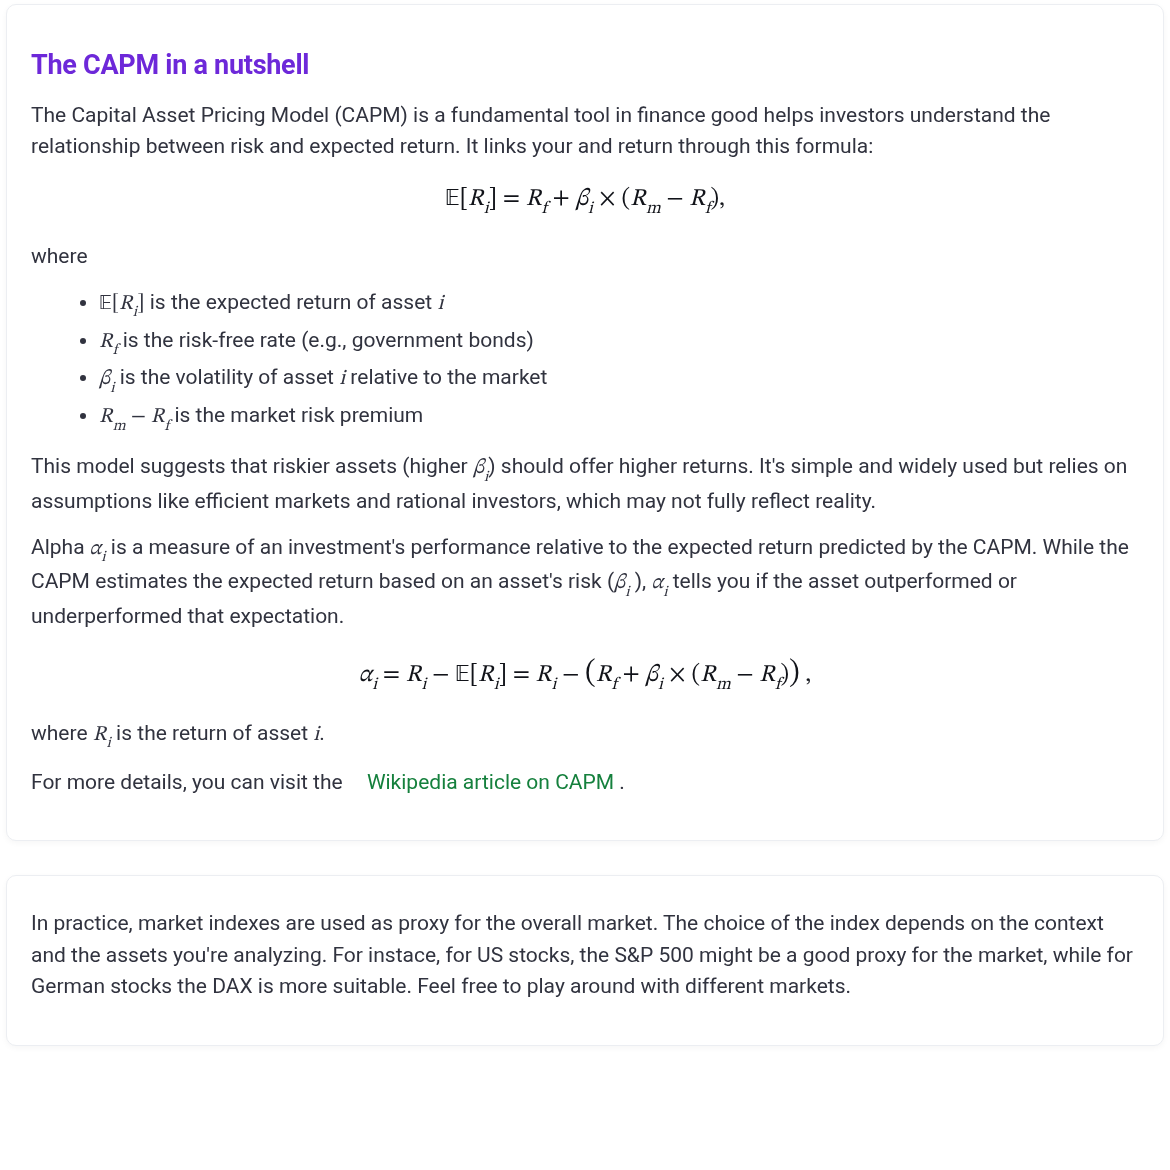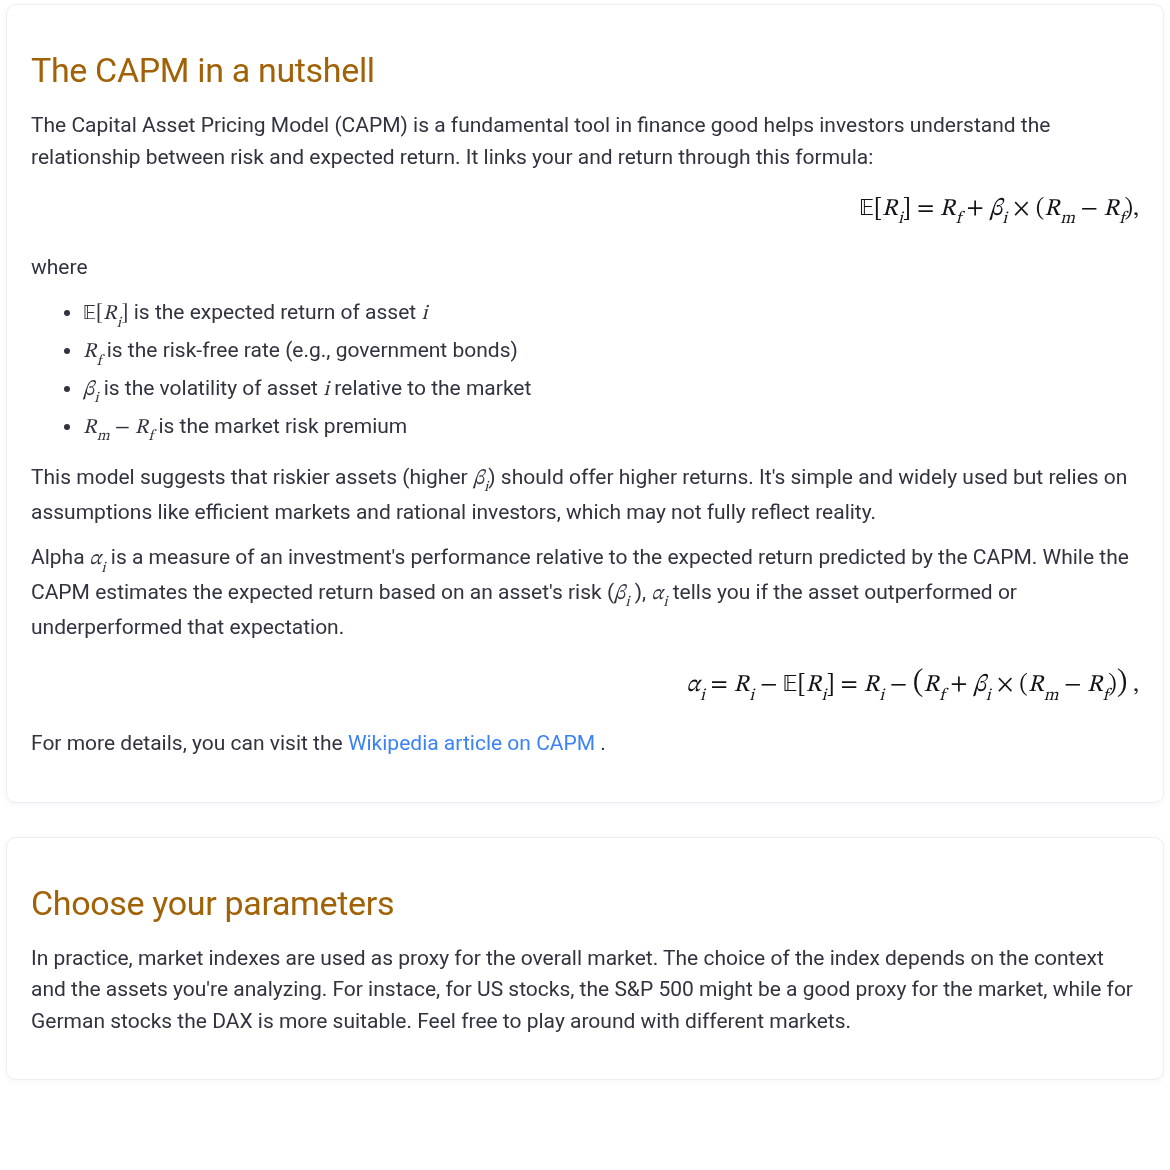--- a/index.html
+++ b/index.html
@@ -18,60 +18,61 @@
   }
   .card {
     border: 1px solid #eceef2;
     border-radius: 10px;
     box-shadow: 0 2px 6px rgba(0,0,0,0.04);
     padding: 22px 24px 28px 24px;
     margin: 4px 6px 34px 6px;
     background: #fff;
   }
   h2 {
-    font-size: 34px;
-    font-weight: 400;
+    font-size: 27px;
+    font-weight: 700;
     margin: 18px 0 14px 0;
     letter-spacing: -0.01em;
-    color: #a16207;
+    color: #6d28d9;
   }
   p {
     margin: 10px 0 14px 0;
     color: #31333f;
   }
   strong { font-weight: 400; }
   .formula {
-    text-align: right;
+    text-align: center;
     font-family: "Cambria Math", "STIX Two Math", "Latin Modern Math", Georgia, serif;
     font-size: 24px;
     margin: 18px 0 22px 0;
     color: #111319;
   }
   .mi { font-style: italic; }
   .ds { font-family: "Cambria Math", "STIX Two Math", Georgia, serif; }
   sub {
     font-size: 0.72em;
     font-style: italic;
     position: relative;
     bottom: -0.15em;
   }
   ul.defs {
     margin: 6px 0 16px 0;
     padding-left: 52px;
   }
   ul.defs li {
-    margin: 3px 0;
+    margin: 3px 16px;
     font-size: 21px;
   }
   .mth {
     font-family: "Cambria Math", "STIX Two Math", "Latin Modern Math", Georgia, serif;
   }
   a.lnk {
-    color: #3b82f6;
+    color: #15803d;
     text-decoration: none;
+    margin-left: 19px;
   }
 </style>
 </head>
 <body>
 
 <div class="page">
 
   <div class="card">
 
     <h2>The CAPM in a nutshell</h2>
@@ -106,25 +107,27 @@
     </p>
 
     <p>
       <strong>Alpha</strong><span class="mth"> <span class="mi">α</span><sub>i</sub></span><span> is a measure of an investment's performance relative to the expected return predicted by the CAPM. While the CAPM estimates the expected return based on an asset's risk (</span><span class="mth"><span class="mi">β</span><sub>i</sub></span><span> ), </span><span class="mth"><span class="mi">α</span><sub>i</sub></span><span> tells you if the asset outperformed or underperformed that expectation.</span>
     </p>
 
     <div class="formula">
       <span class="mi">α</span><sub>i</sub>&nbsp;=&nbsp;<span class="mi">R</span><sub>i</sub>&nbsp;−&nbsp;<span class="ds">𝔼</span>[<span class="mi">R</span><sub>i</sub>]&nbsp;=&nbsp;<span class="mi">R</span><sub>i</sub>&nbsp;−&nbsp;<span style="font-size:1.25em">(</span><span class="mi">R</span><sub>f</sub>&nbsp;+&nbsp;<span class="mi">β</span><sub>i</sub>&nbsp;×&nbsp;(<span class="mi">R</span><sub>m</sub>&nbsp;−&nbsp;<span class="mi">R</span><sub>f</sub>)<span style="font-size:1.25em">)</span>&nbsp;,
     </div>
 
+    <p>
+      <span>where </span><span class="mth"><span class="mi">R</span><sub>i</sub></span><span> is the return of asset </span><span class="mth mi">i</span><span>.</span>
+    </p>
 
     <p>
       <span>For more details, you can visit the </span><a href="#" class="lnk">Wikipedia article on CAPM</a><span> .</span>
     </p>
 
   </div>
 
   <div class="card">
-    <h2>Choose your parameters</h2>
     <p>In practice, market indexes are used as proxy for the overall market. The choice of the index depends on the context and the assets you're analyzing. For instace, for US stocks, the S&amp;P 500 might be a good proxy for the market, while for German stocks the DAX is more suitable. Feel free to play around with different markets.</p>
   </div>
 
 </div>
 
 </body></html>

